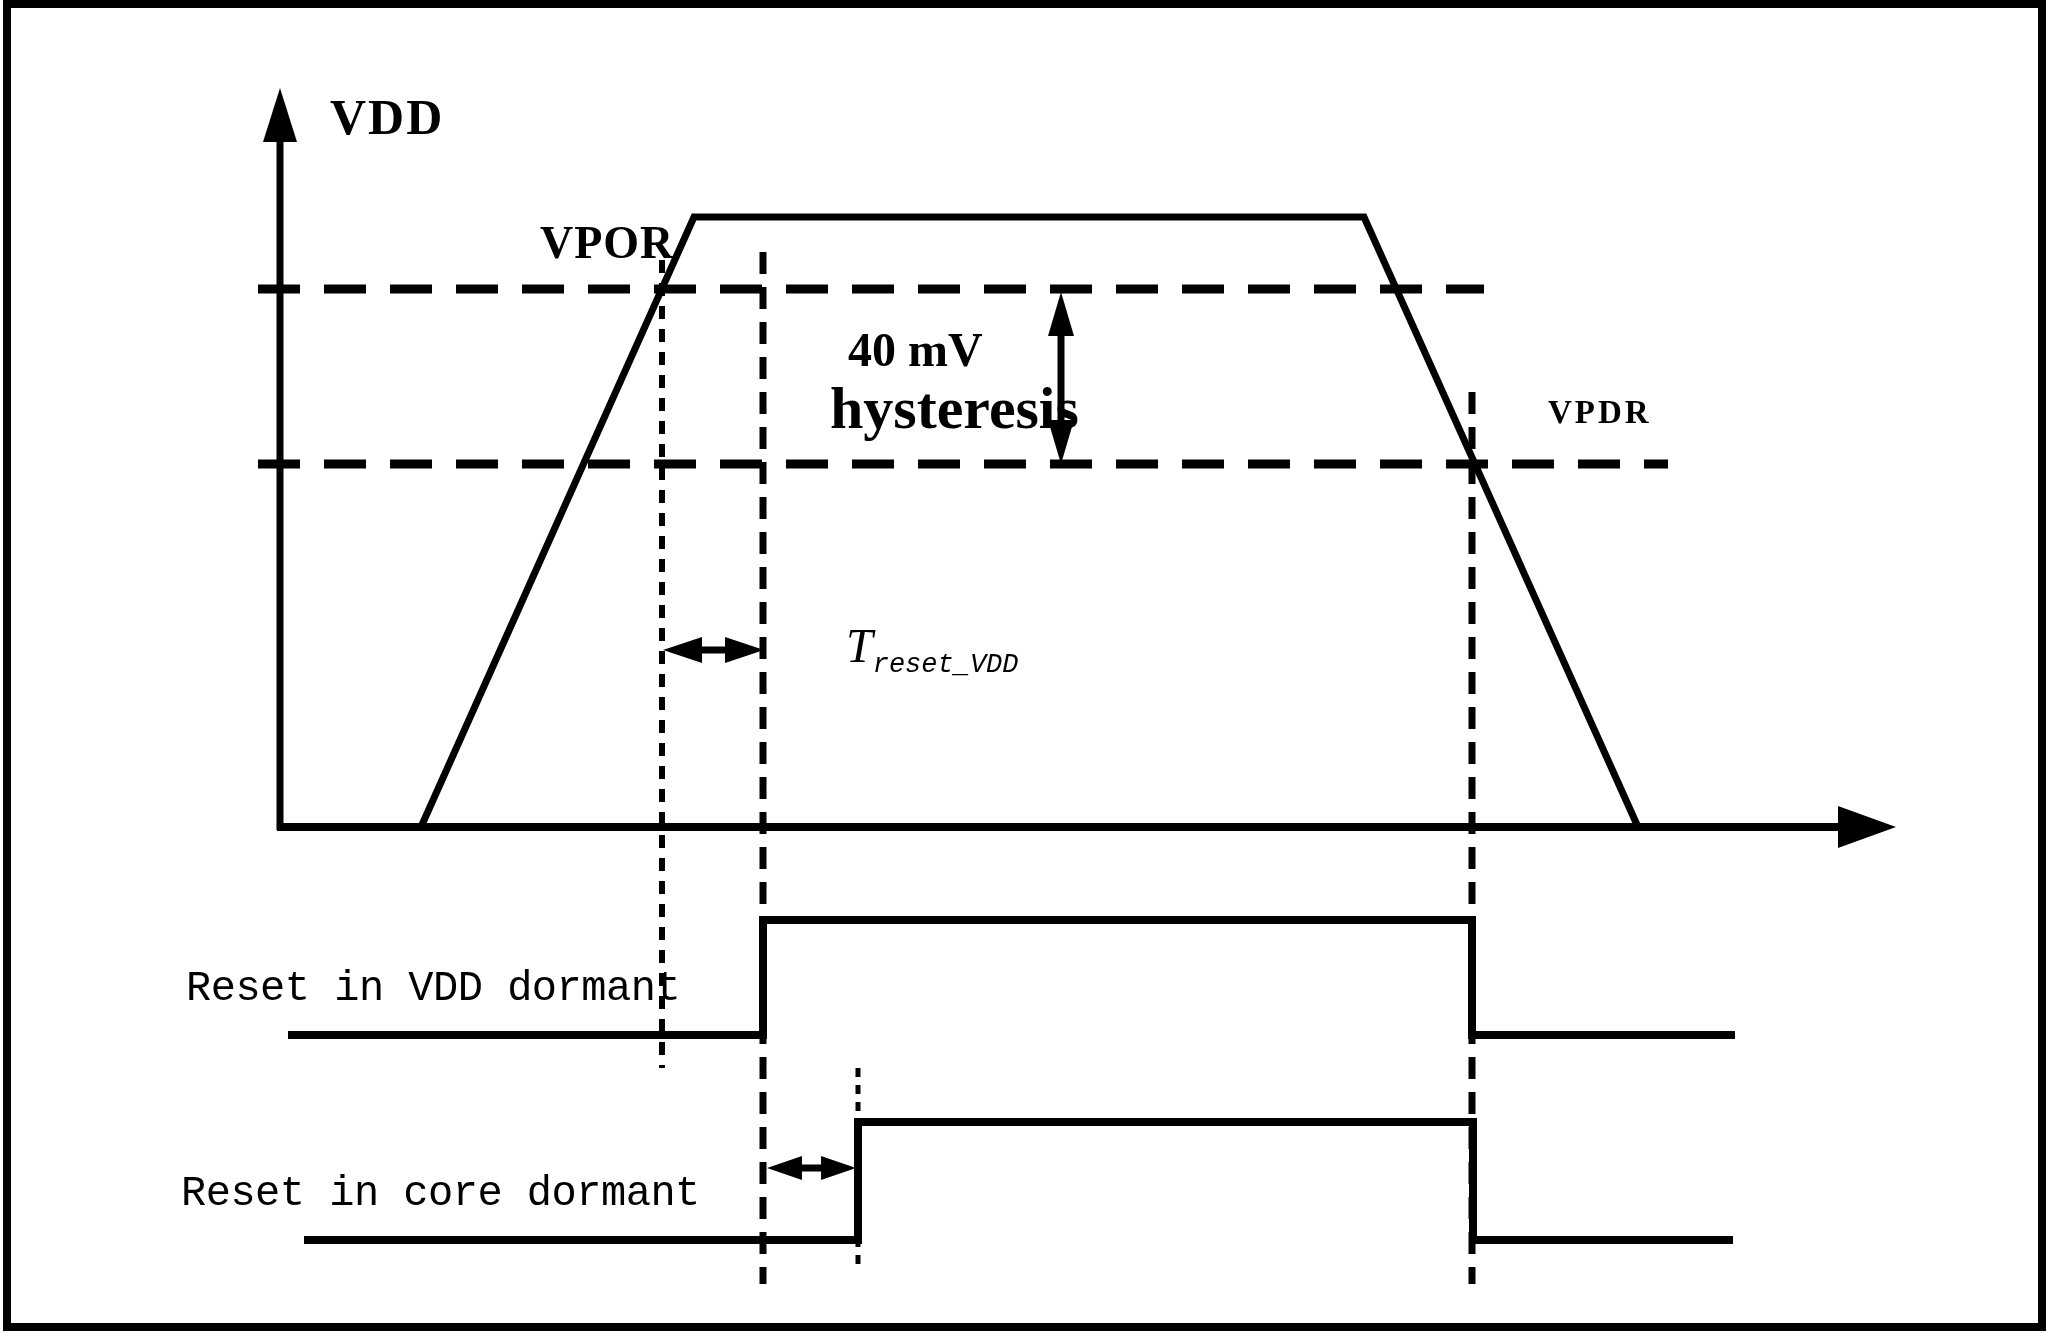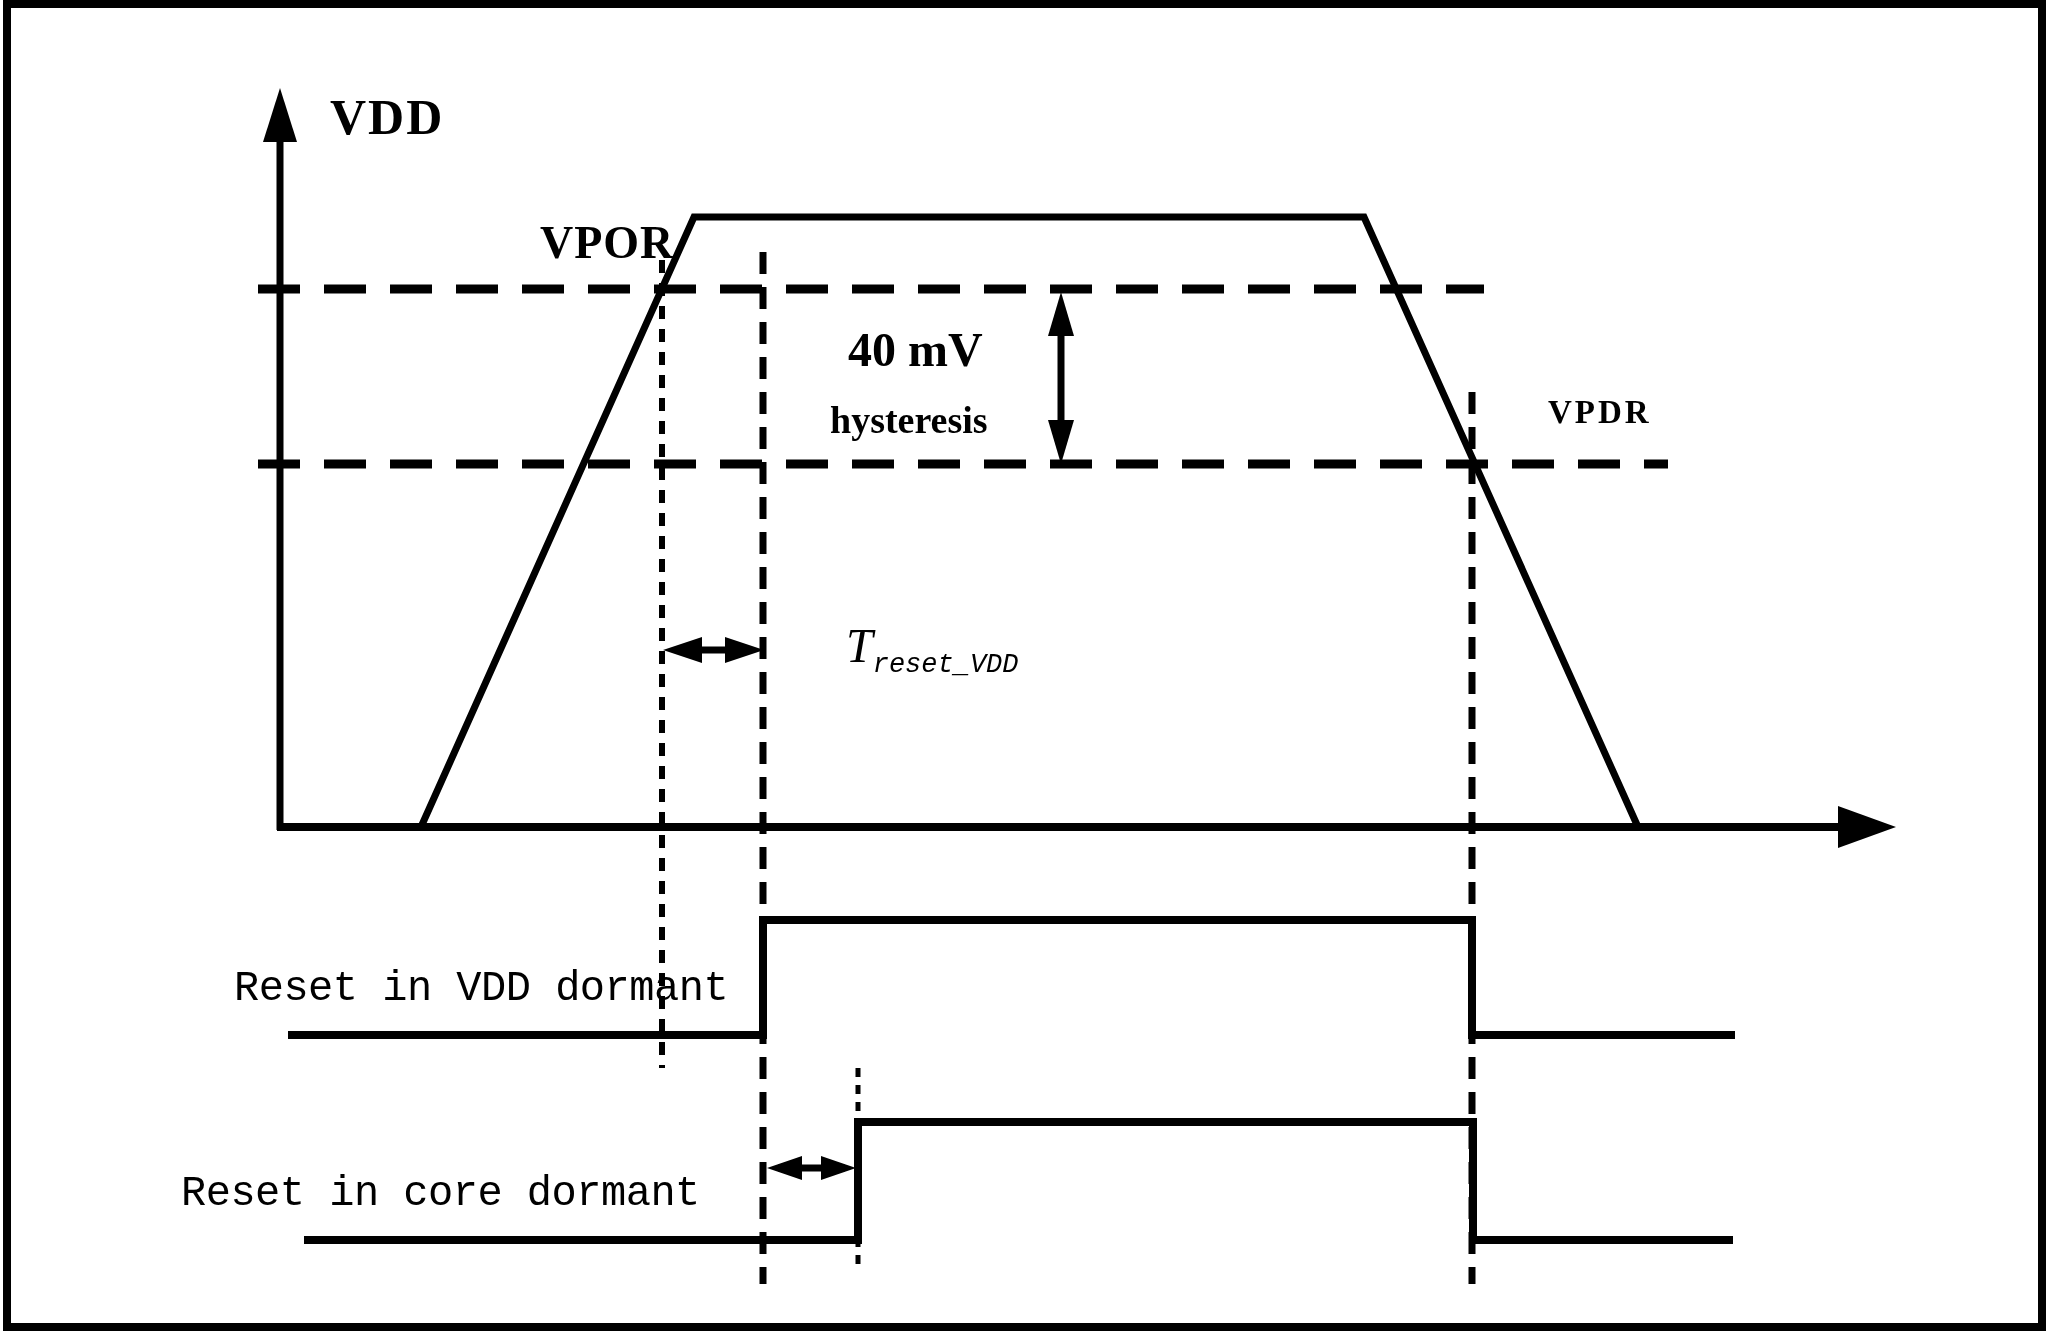--- a/index.html
+++ b/index.html
@@ -43,35 +43,35 @@
   .mono {
     font-family: "Liberation Mono", "DejaVu Sans Mono", monospace;
     font-weight: normal;
     font-size: 42px;
     letter-spacing: -0.5px;
   }
   .vdd-label        { left: 330px;  top: 92px;  font-size: 50px; letter-spacing: 2px; }
   .vpor-label       { left: 540px;  top: 220px; font-size: 46px; letter-spacing: 1px; }
   .vpdr-label       { left: 1548px; top: 396px; font-size: 33px; letter-spacing: 3px; }
   .hyst-value-label { left: 848px;  top: 326px; font-size: 48px; }
-  .hyst-word-label  { left: 830px;  top: 401px; font-size: 38px; }
+  .hyst-word-label  { left: 830px;  top: 378px; font-size: 60px; }
   .treset-label {
     left: 846px; top: 622px;
     font-family: "Liberation Serif", "DejaVu Serif", serif;
     font-size: 48px;
     font-style: italic;
   }
   .treset-label sub {
     font-family: "Liberation Mono", "DejaVu Sans Mono", monospace;
     font-size: 27px;
     letter-spacing: 0px;
     vertical-align: -10px;
     line-height: 1;
   }
-  .signal1-label    { left: 186px; top: 968px; margin-left: 48px; }
+  .signal1-label    { left: 186px; top: 968px; }
   .signal2-label    { left: 181px; top: 1173px; }
   .configured-label { left: 876px; top: 1068px; }
 </style>
 </head>
 <body>
 
 <div class="canvas">
 
   <svg viewBox="0 0 2048 1333">
 

